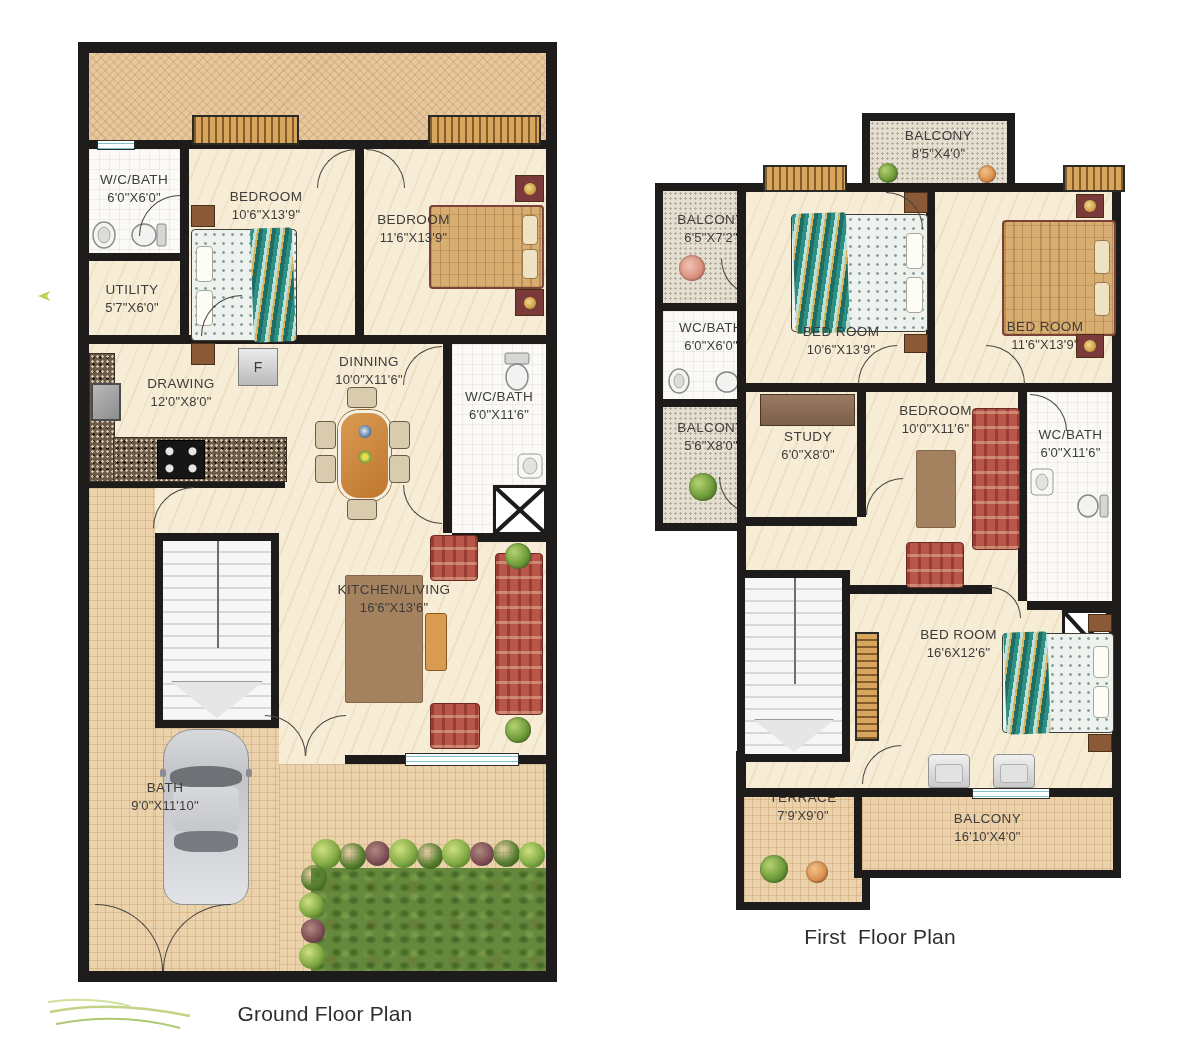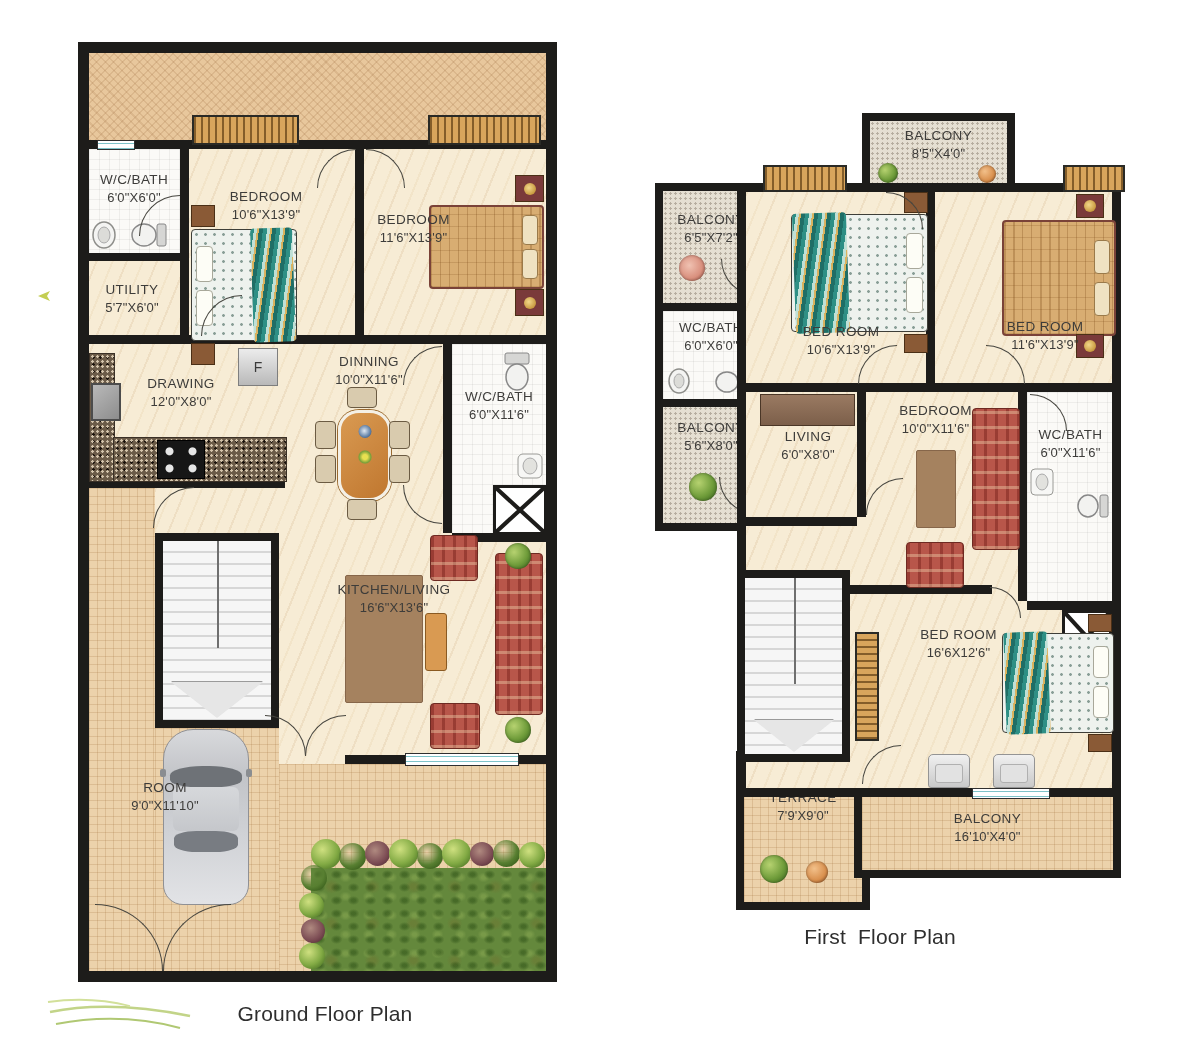--- a/index.html
+++ b/index.html
@@ -277,21 +277,21 @@
     </div>
     <div class="rlabel" style="left:363px;top:335px;width:94px;">
       <span class="nm">W/C/BATH</span>
       <span class="dm">6'0"X11'6"</span>
     </div>
     <div class="rlabel" style="left:205px;top:528px;width:200px;">
       <span class="nm">KITCHEN/LIVING</span>
       <span class="dm">16'6"X13'6"</span>
     </div>
     <div class="rlabel" style="left:6px;top:726px;width:140px;">
-      <span class="nm">ROOM</span>
+      <span class="nm">BATH</span>
       <span class="dm">9'0"X11'10"</span>
     </div>
   </section>
 
   <section class="plan" style="left:648px;top:106px;width:482px;height:820px;">
 
     <div class="box f-gray" style="left:214px;top:7px;width:137px;height:69px;">
       <div class="rlabel" style="left:0;top:6px;width:137px;">
         <span class="nm">BALCONY</span>
         <span class="dm">8'5"X4'0"</span>
@@ -432,21 +432,21 @@
 
       <div class="rlabel" style="left:25px;top:131px;width:140px;">
         <span class="nm">BED ROOM</span>
         <span class="dm">10'6"X13'9"</span>
       </div>
       <div class="rlabel" style="left:232px;top:126px;width:134px;">
         <span class="nm">BED ROOM</span>
         <span class="dm">11'6"X13'9"</span>
       </div>
       <div class="rlabel" style="left:8px;top:236px;width:108px;">
-        <span class="nm">LIVING</span>
+        <span class="nm">STUDY</span>
         <span class="dm">6'0"X8'0"</span>
       </div>
       <div class="rlabel" style="left:122px;top:210px;width:135px;">
         <span class="nm">BEDROOM</span>
         <span class="dm">10'0"X11'6"</span>
       </div>
       <div class="rlabel" style="left:130px;top:434px;width:165px;">
         <span class="nm">BED ROOM</span>
         <span class="dm">16'6X12'6"</span>
       </div>

